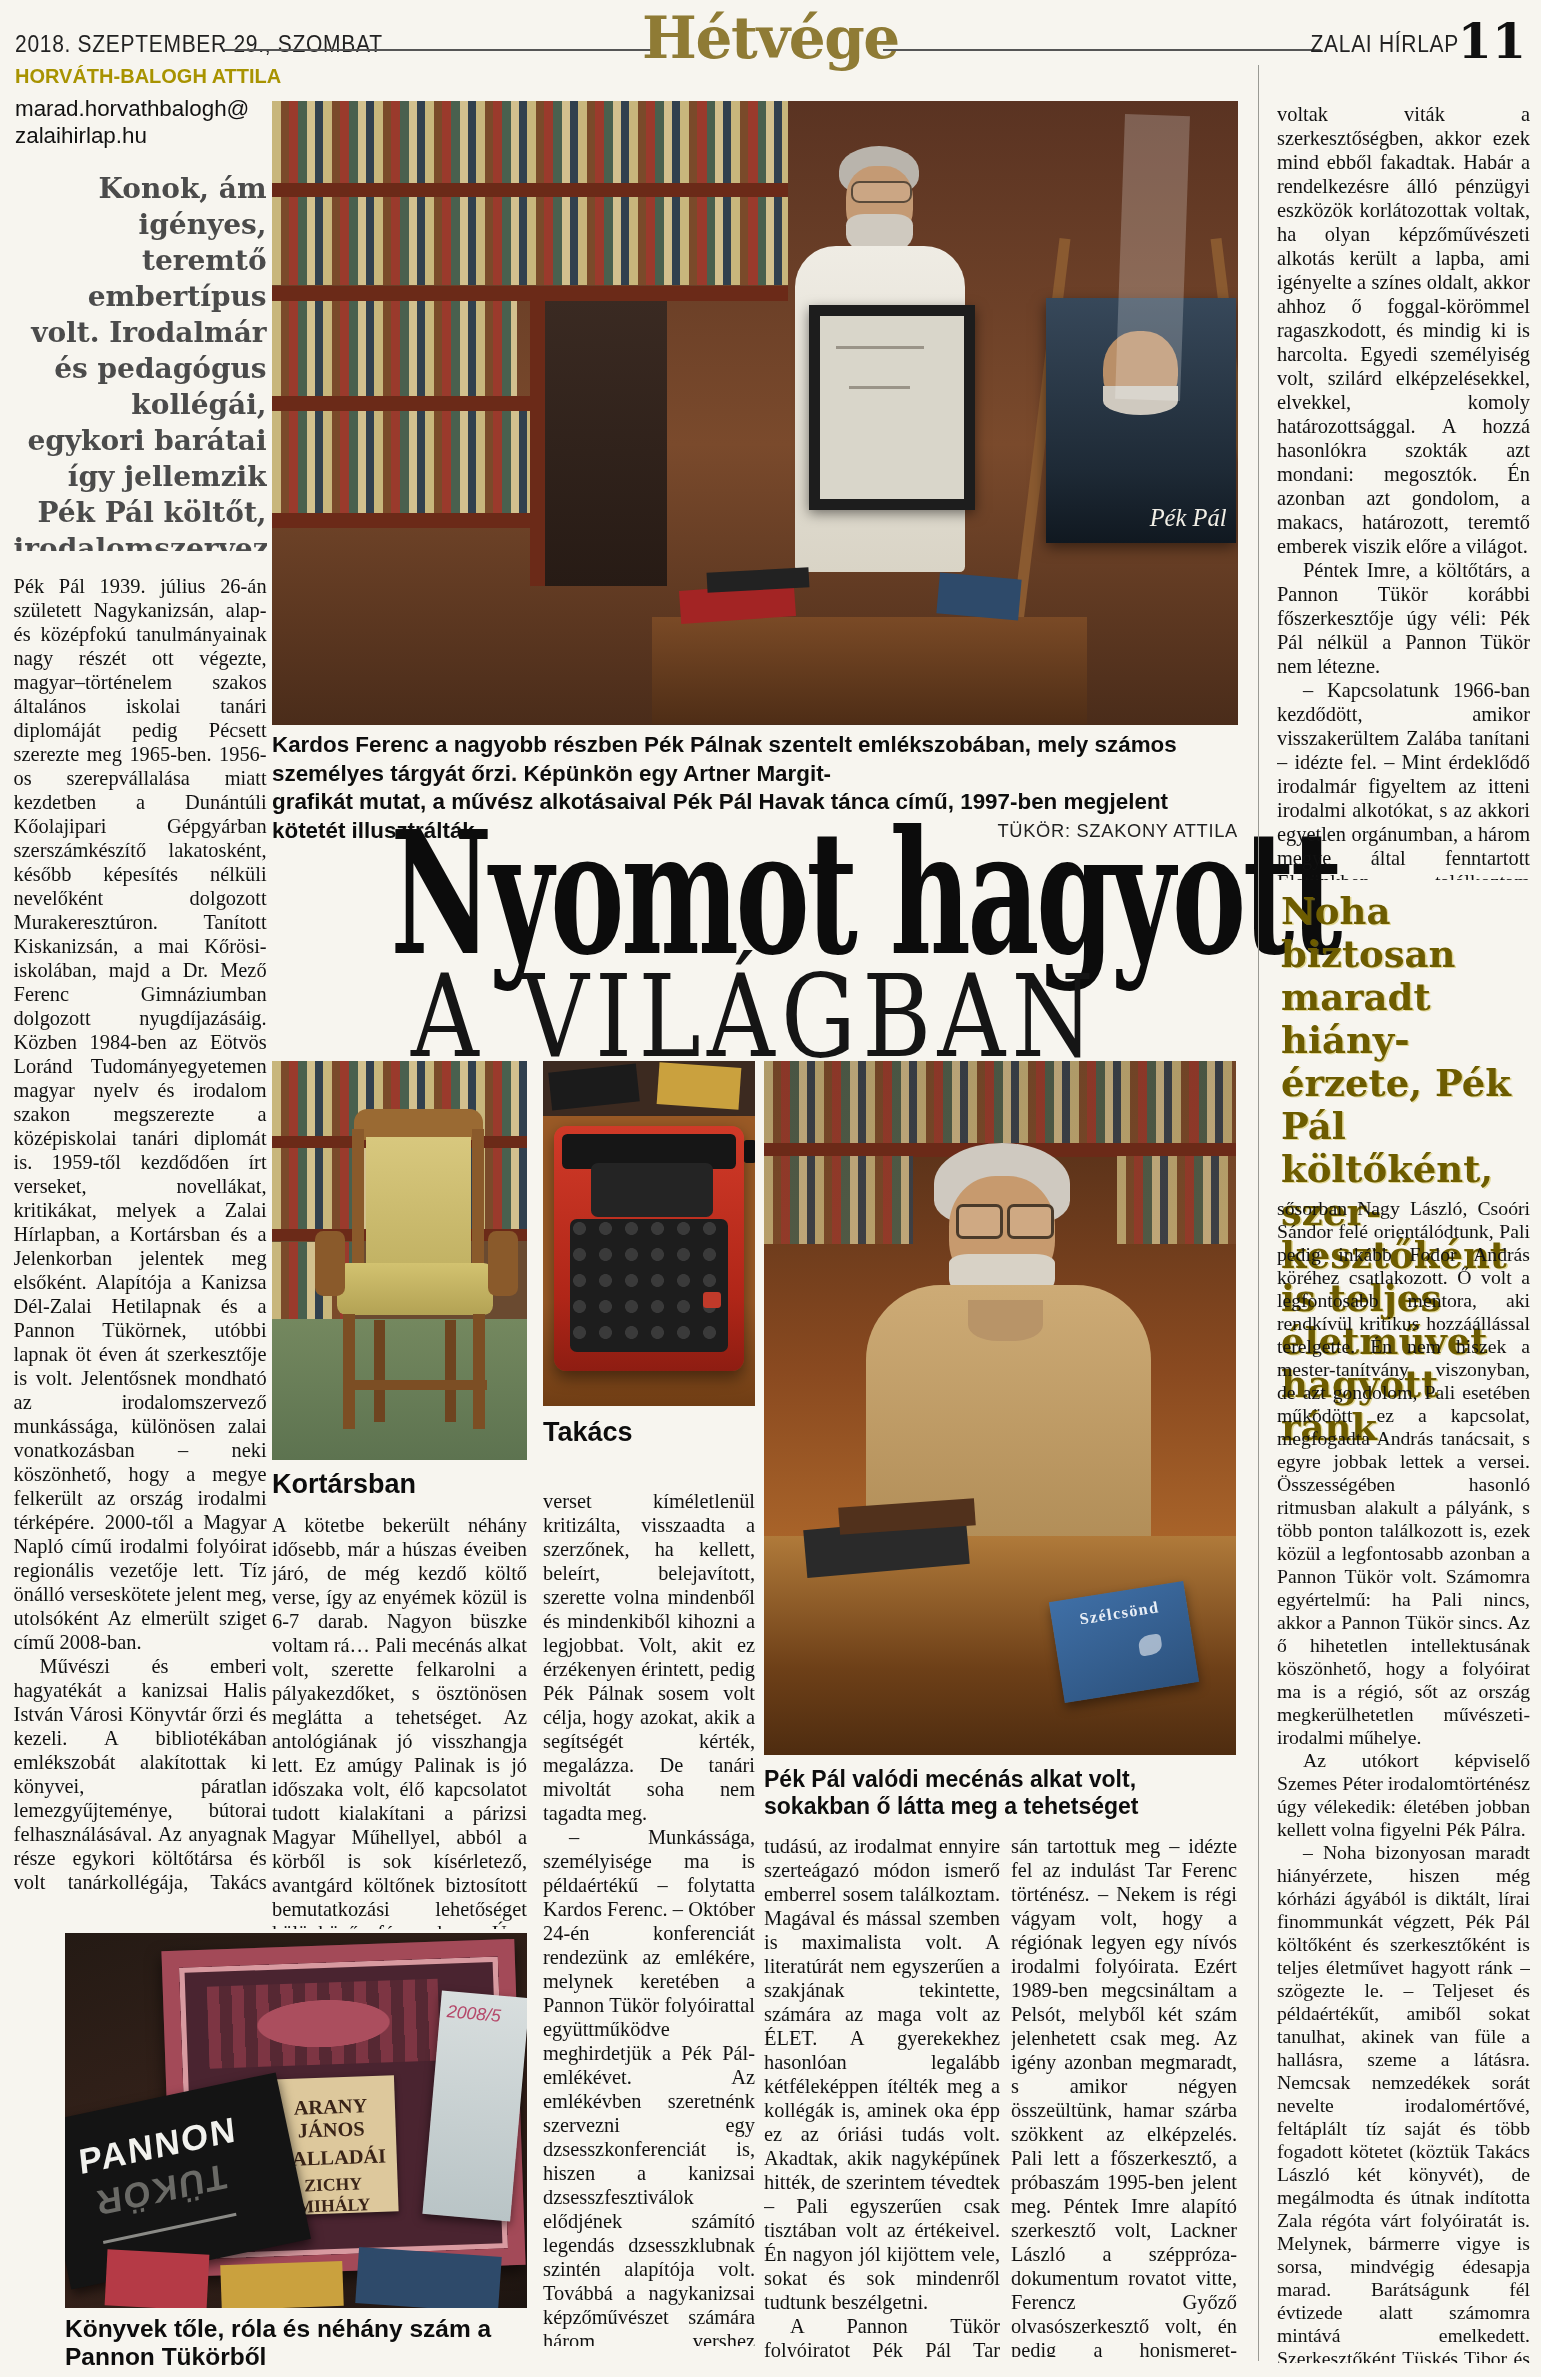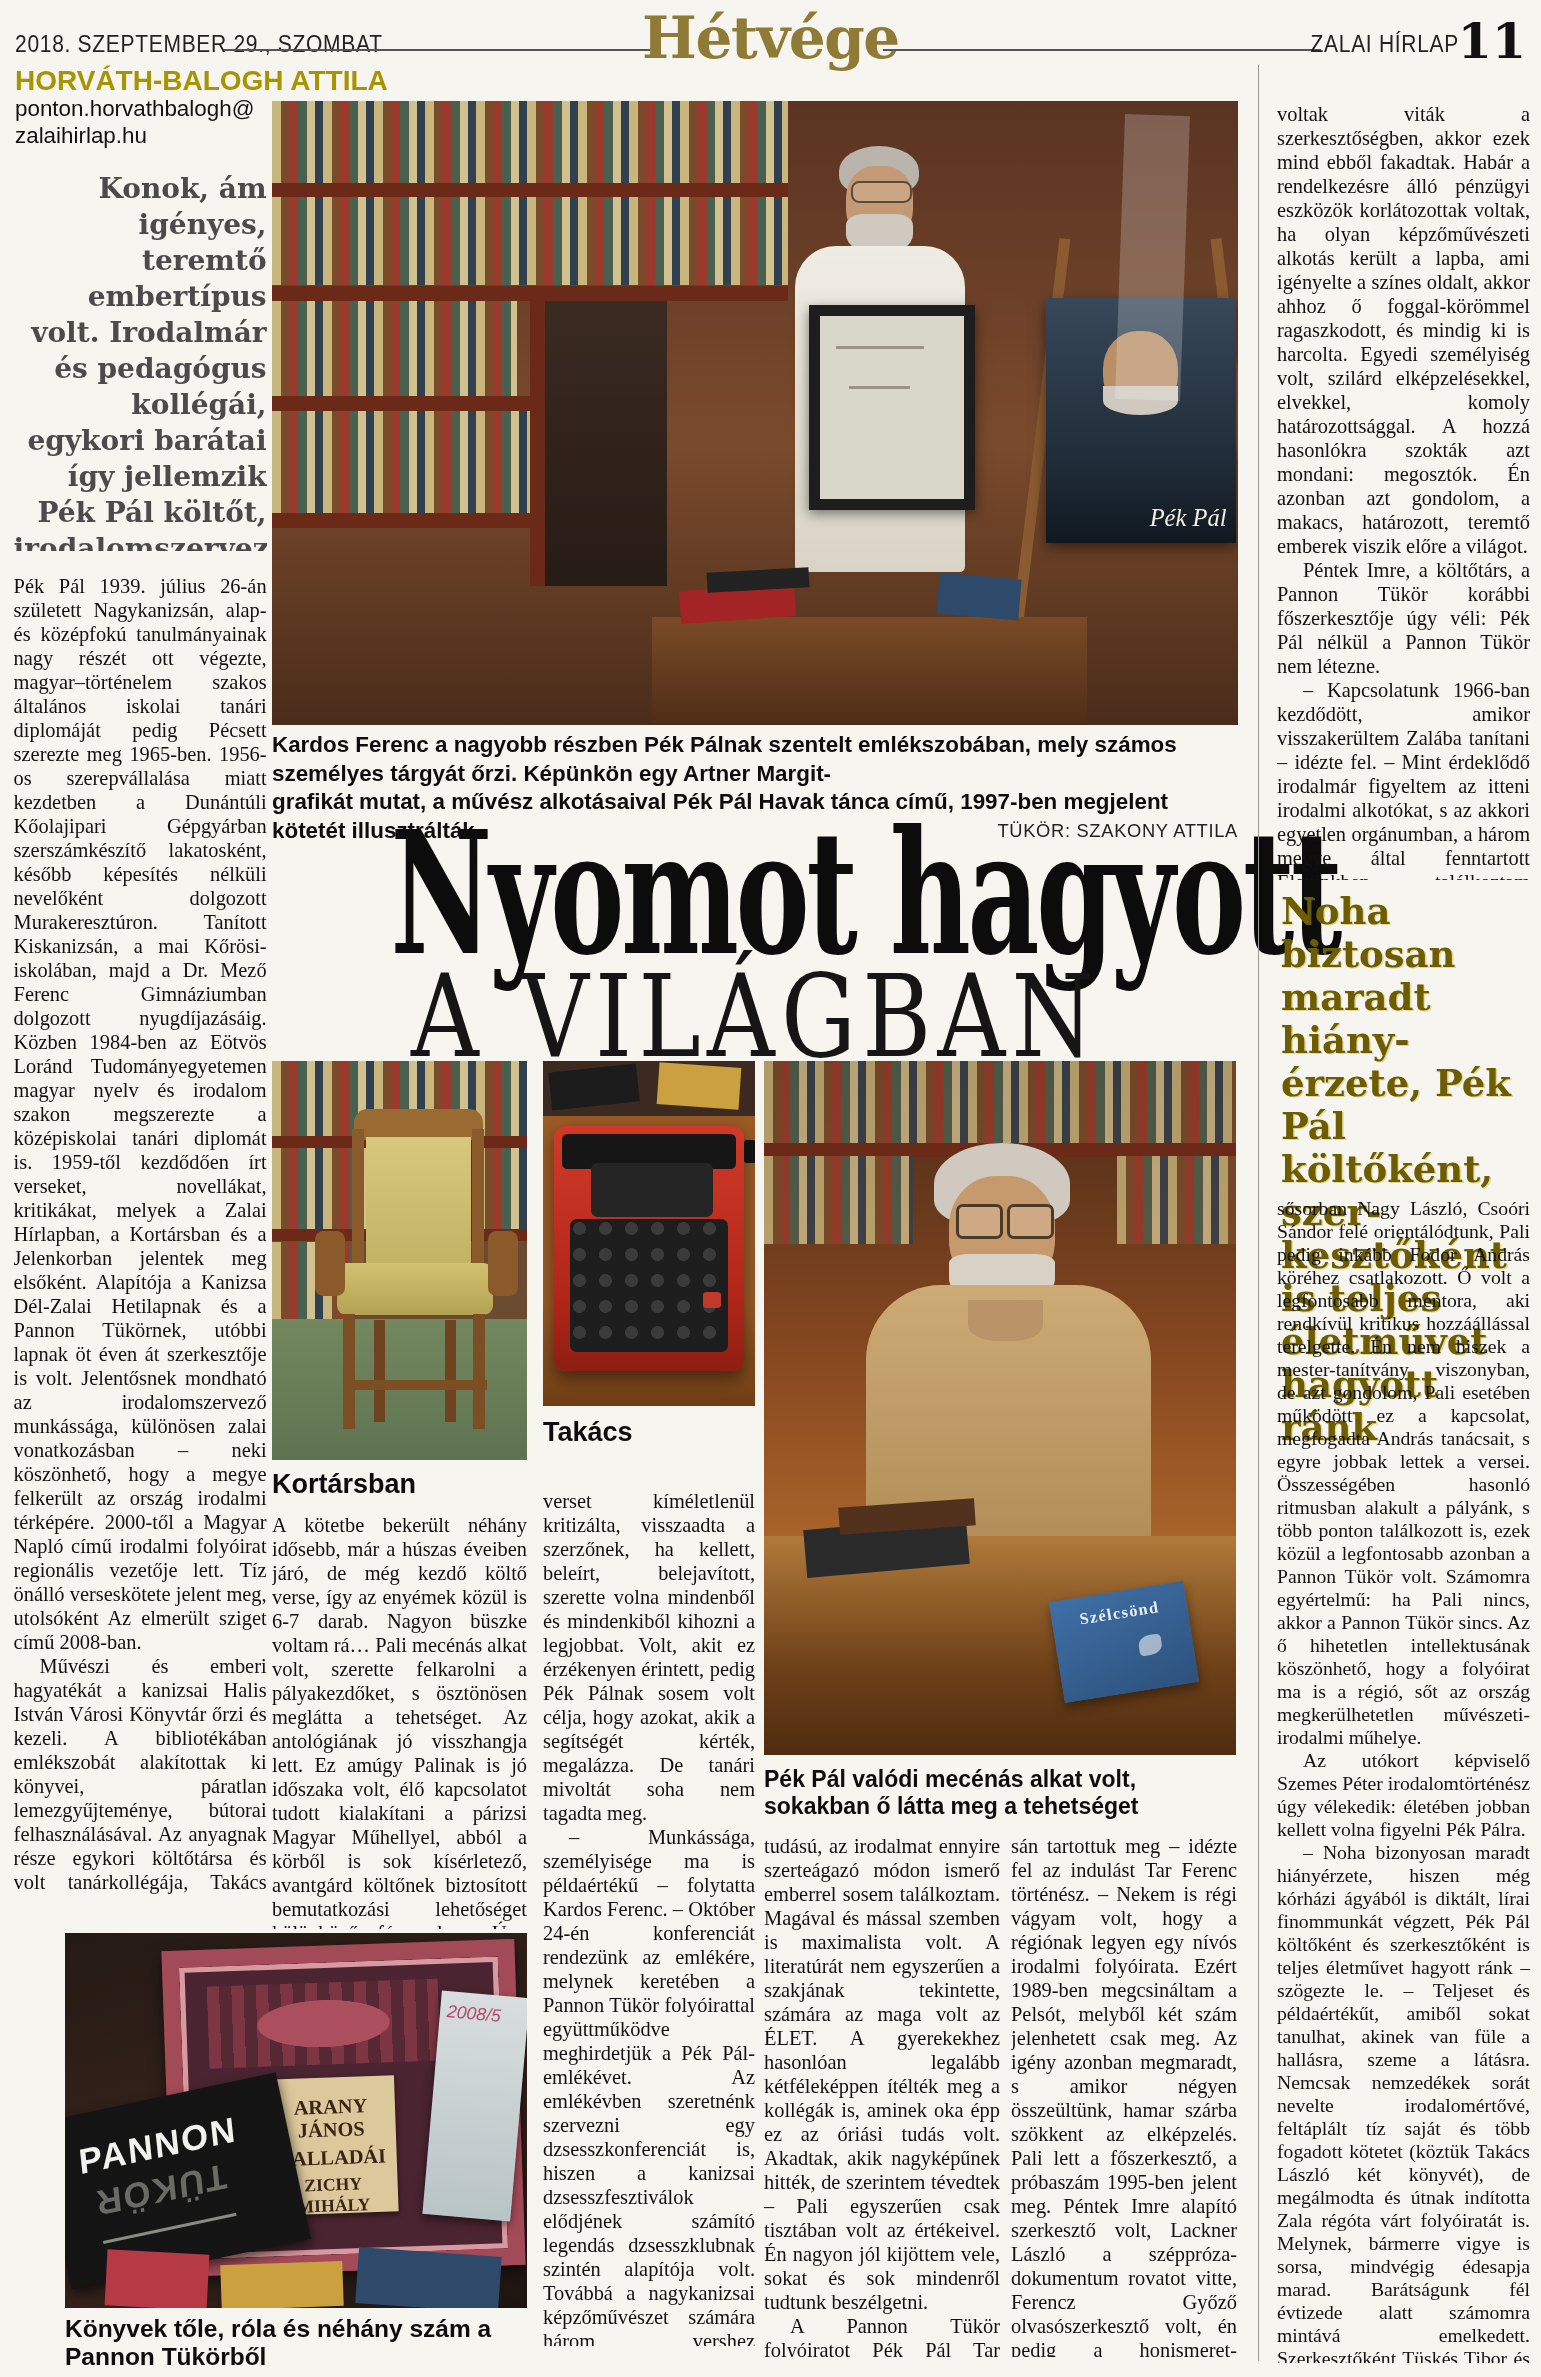--- a/index.html
+++ b/index.html
@@ -6,21 +6,21 @@
   #page{position:relative;width:1541px;height:2377px;background:#f7f5ef;overflow:hidden;
         font-family:"Liberation Serif",serif;color:#111;}
   .abs{position:absolute;}
   
   .hdr-date{left:15px;top:30px;font-family:"Liberation Sans",sans-serif;font-size:21px;letter-spacing:0.7px;color:#222;transform:scaleY(1.15);transform-origin:left top;}
   .hdr-rule{height:2px;background:#555;top:49px;}
   .hdr-section{left:0;right:0;top:4.1px;text-align:center;font-family:"DejaVu Serif",serif;font-weight:bold;font-size:58px;color:#8f7b35;letter-spacing:-1.4px;}
   .hdr-brand{right:82px;top:30px;font-family:"Liberation Sans",sans-serif;font-size:21px;letter-spacing:0.7px;color:#222;transform:scaleY(1.15);transform-origin:right top;}
   .hdr-page{right:15px;top:12.2px;font-family:"DejaVu Serif",serif;font-weight:bold;font-size:49px;color:#111;}
   
-  .by-name{left:15px;top:65px;font-family:"Liberation Sans",sans-serif;font-weight:bold;font-size:28px;color:#a89300;}
+  .by-name{left:15px;top:65px;font-family:"Liberation Sans",sans-serif;font-weight:bold;font-size:20px;color:#a89300;}
   .by-mail{left:15px;top:95px;font-family:"Liberation Sans",sans-serif;font-size:22.4px;line-height:27px;color:#111;}
   
   .lead{left:13.6px;top:171px;width:253px;height:380px;text-align:right;font-family:"DejaVu Serif",serif;
         font-size:28px;line-height:36px;color:#4b4b4b;font-weight:bold;overflow:hidden;}
   
   .col{font-size:20.4px;line-height:24px;text-align:justify;overflow:hidden;}
   .col p{margin:0;}
   .col p.indent{text-indent:26px;}
   .c1{left:13.6px;top:574px;width:253px;height:1325px;}
   .c2{left:272px;top:1513px;width:255px;height:416px;}
@@ -71,21 +71,21 @@
 
   <div class="abs hdr-date">2018. SZEPTEMBER 29., SZOMBAT</div>
   <div class="abs hdr-rule" style="left:224px;width:435px;"></div>
   <div class="abs hdr-section">Hétvége</div>
   <div class="abs hdr-rule" style="left:883px;width:438px;"></div>
   <div class="abs hdr-brand">ZALAI HÍRLAP</div>
   <div class="abs hdr-page">11</div>
 
   <div class="abs by-name">HORVÁTH-BALOGH ATTILA</div>
   <div class="abs by-mail">
-    <span>ponton.horvathbalogh@</span><br>
+    <span>marad.horvathbalogh@</span><br>
     <span>zalaihirlap.hu</span>
   </div>
 
   <div class="abs lead">Konok, ám igényes, teremtő embertípus volt. Irodalmár és pedagógus kollégái, egykori barátai így jellemzik Pék Pál költőt, irodalomszervezőt és tanárt, aki tíz éve, 2008. július 24-én távozott közülünk.</div>
 
   <div class="abs photo main-photo">
     <div class="abs shelf-books" style="left:0;top:0;width:516px;height:82px;"></div>
     <div class="abs shelf-board" style="left:0;top:82px;width:516px;height:15px;"></div>
     <div class="abs shelf-books" style="left:0;top:96px;width:516px;height:88px;"></div>
     <div class="abs shelf-board" style="left:0;top:185px;width:516px;height:15px;"></div>

